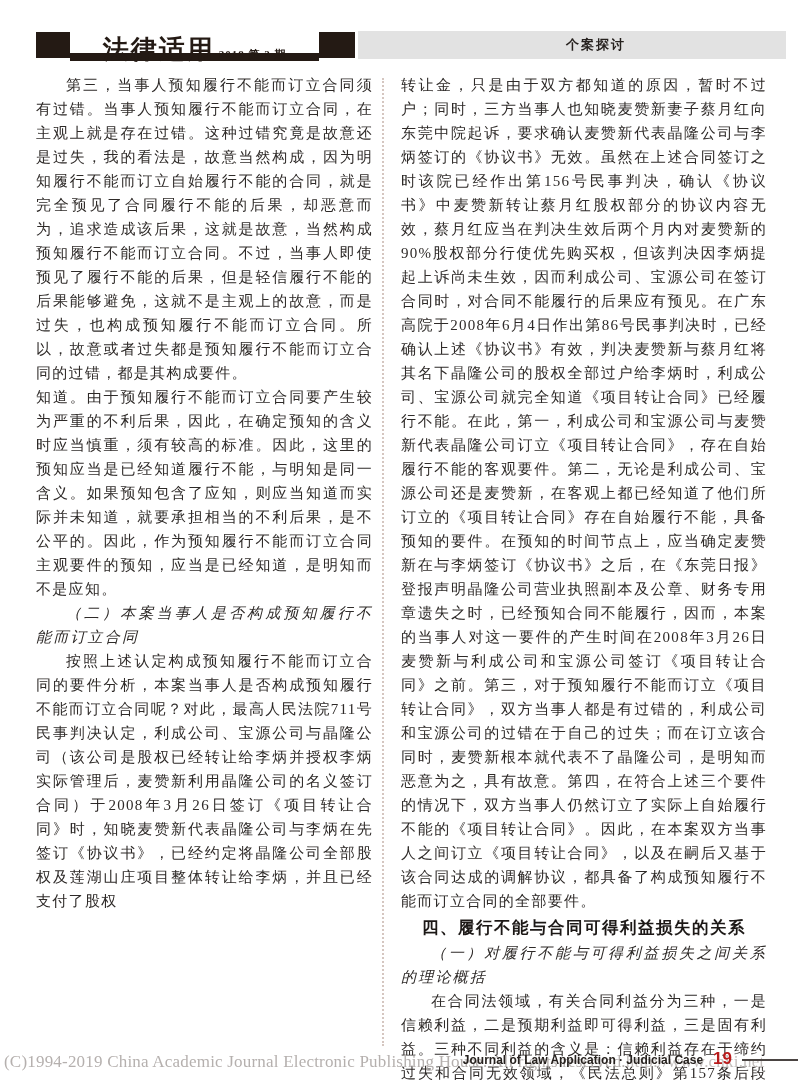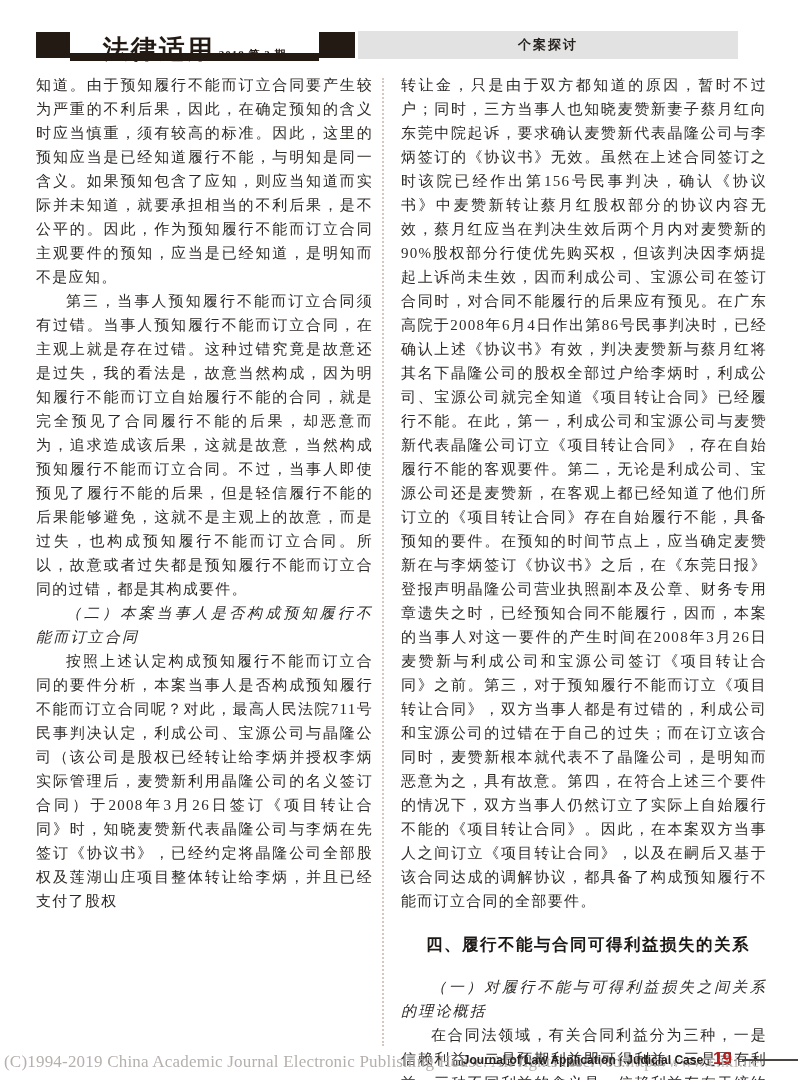--- a/index.html
+++ b/index.html
@@ -14,33 +14,33 @@
   .badge .bar{position:absolute;left:34px;right:36px;top:21px;height:8px;background:#241a14;}
   .badge .ttl{
     position:absolute;left:34px;right:36px;top:0;height:22px;
     text-align:center;white-space:nowrap;color:#241a14;
   }
   .badge .ttl .jname{font-size:26px;font-weight:bold;letter-spacing:2px;}
   .badge .ttl .jissue{font-size:11px;font-weight:bold;margin-left:4px;letter-spacing:1px;}
   .section-bar{
     position:absolute;left:358px;top:31px;width:380px;height:28px;background:#e2e2e2;
     text-align:center;line-height:28px;font-family:"Liberation Sans",sans-serif;
-    font-size:13px;font-weight:bold;color:#26211e;letter-spacing:2px;
+    font-size:13px;font-weight:bold;color:#26211e;letter-spacing:2px;padding-left:48px;
   }
   
   .col{position:absolute;top:73px;font-size:15px;line-height:24px;
        text-align:justify;text-justify:inter-character;color:#2e2a28;}
   .col-left{left:36px;width:337px;letter-spacing:1.3px;}
   .col-right{left:401px;width:366px;letter-spacing:1.3px;}
   .col-divider{position:absolute;left:382px;top:78px;height:968px;width:0;
        border-left:2px dotted #d5c6c0;}
   .para{margin:0;text-indent:2em;}
   .para.noindent{text-indent:0;}
   .para.kai{font-style:italic;letter-spacing:2.2px;font-weight:500;}
-  .sec-heading{margin:17px;padding:1px 0;text-align:right;text-indent:0;
+  .sec-heading{margin:0;padding:1px 0;text-align:center;text-indent:0;
        font-family:"Liberation Sans",sans-serif;font-weight:bold;
        font-size:16.5px;letter-spacing:1.5px;color:#1c1816;line-height:26px;}
   
   .watermark{
     position:absolute;left:4px;top:1052px;width:792px;white-space:nowrap;
     color:#b5b0ae;font-size:17px;letter-spacing:0.2px;
   }
   .watermark .wm-url{color:#c4bfbd;}
   .folio{position:absolute;right:68px;top:1049px;white-space:nowrap;text-align:right;}
   .folio .jen{font-family:"Liberation Sans",sans-serif;font-weight:bold;
@@ -58,22 +58,22 @@
   <div class="blk-right"></div>
   <div class="ttl">
     <span class="jname">法律适用</span><span class="jissue">2018 第 2 期</span>
   </div>
 </div>
 <div class="section-bar">个案探讨</div>
 
 <div class="col-divider"></div>
 
 <div class="col col-left">
+  <p class="para">第三，当事人预知履行不能而订立合同须有过错。当事人预知履行不能而订立合同，在主观上就是存在过错。这种过错究竟是故意还是过失，我的看法是，故意当然构成，因为明知履行不能而订立自始履行不能的合同，就是完全预见了合同履行不能的后果，却恶意而为，追求造成该后果，这就是故意，当然构成预知履行不能而订立合同。不过，当事人即使预见了履行不能的后果，但是轻信履行不能的后果能够避免，这就不是主观上的故意，而是过失，也构成预知履行不能而订立合同。所以，故意或者过失都是预知履行不能而订立合同的过错，都是其构成要件。</p>
   <p class="para noindent">知道。由于预知履行不能而订立合同要产生较为严重的不利后果，因此，在确定预知的含义时应当慎重，须有较高的标准。因此，这里的预知应当是已经知道履行不能，与明知是同一含义。如果预知包含了应知，则应当知道而实际并未知道，就要承担相当的不利后果，是不公平的。因此，作为预知履行不能而订立合同主观要件的预知，应当是已经知道，是明知而不是应知。</p>
-  <p class="para">第三，当事人预知履行不能而订立合同须有过错。当事人预知履行不能而订立合同，在主观上就是存在过错。这种过错究竟是故意还是过失，我的看法是，故意当然构成，因为明知履行不能而订立自始履行不能的合同，就是完全预见了合同履行不能的后果，却恶意而为，追求造成该后果，这就是故意，当然构成预知履行不能而订立合同。不过，当事人即使预见了履行不能的后果，但是轻信履行不能的后果能够避免，这就不是主观上的故意，而是过失，也构成预知履行不能而订立合同。所以，故意或者过失都是预知履行不能而订立合同的过错，都是其构成要件。</p>
   <p class="para kai">（二）本案当事人是否构成预知履行不能而订立合同</p>
   <p class="para">按照上述认定构成预知履行不能而订立合同的要件分析，本案当事人是否构成预知履行不能而订立合同呢？对此，最高人民法院711号民事判决认定，利成公司、宝源公司与晶隆公司（该公司是股权已经转让给李炳并授权李炳实际管理后，麦赞新利用晶隆公司的名义签订合同）于2008年3月26日签订《项目转让合同》时，知晓麦赞新代表晶隆公司与李炳在先签订《协议书》，已经约定将晶隆公司全部股权及莲湖山庄项目整体转让给李炳，并且已经支付了股权</p>
 </div>
 
 <div class="col col-right">
   <p class="para noindent">转让金，只是由于双方都知道的原因，暂时不过户；同时，三方当事人也知晓麦赞新妻子蔡月红向东莞中院起诉，要求确认麦赞新代表晶隆公司与李炳签订的《协议书》无效。虽然在上述合同签订之时该院已经作出第156号民事判决，确认《协议书》中麦赞新转让蔡月红股权部分的协议内容无效，蔡月红应当在判决生效后两个月内对麦赞新的90%股权部分行使优先购买权，但该判决因李炳提起上诉尚未生效，因而利成公司、宝源公司在签订合同时，对合同不能履行的后果应有预见。在广东高院于2008年6月4日作出第86号民事判决时，已经确认上述《协议书》有效，判决麦赞新与蔡月红将其名下晶隆公司的股权全部过户给李炳时，利成公司、宝源公司就完全知道《项目转让合同》已经履行不能。在此，第一，利成公司和宝源公司与麦赞新代表晶隆公司订立《项目转让合同》，存在自始履行不能的客观要件。第二，无论是利成公司、宝源公司还是麦赞新，在客观上都已经知道了他们所订立的《项目转让合同》存在自始履行不能，具备预知的要件。在预知的时间节点上，应当确定麦赞新在与李炳签订《协议书》之后，在《东莞日报》登报声明晶隆公司营业执照副本及公章、财务专用章遗失之时，已经预知合同不能履行，因而，本案的当事人对这一要件的产生时间在2008年3月26日麦赞新与利成公司和宝源公司签订《项目转让合同》之前。第三，对于预知履行不能而订立《项目转让合同》，双方当事人都是有过错的，利成公司和宝源公司的过错在于自己的过失；而在订立该合同时，麦赞新根本就代表不了晶隆公司，是明知而恶意为之，具有故意。第四，在符合上述三个要件的情况下，双方当事人仍然订立了实际上自始履行不能的《项目转让合同》。因此，在本案双方当事人之间订立《项目转让合同》，以及在嗣后又基于该合同达成的调解协议，都具备了构成预知履行不能而订立合同的全部要件。</p>
   <p class="sec-heading">四、履行不能与合同可得利益损失的关系</p>
   <p class="para kai">（一）对履行不能与可得利益损失之间关系的理论概括</p>
   <p class="para">在合同法领域，有关合同利益分为三种，一是信赖利益，二是预期利益即可得利益，三是固有利益。三种不同利益的含义是：信赖利益存在于缔约过失和合同无效领域，《民法总则》第157条后段规定的过</p>
 </div>

